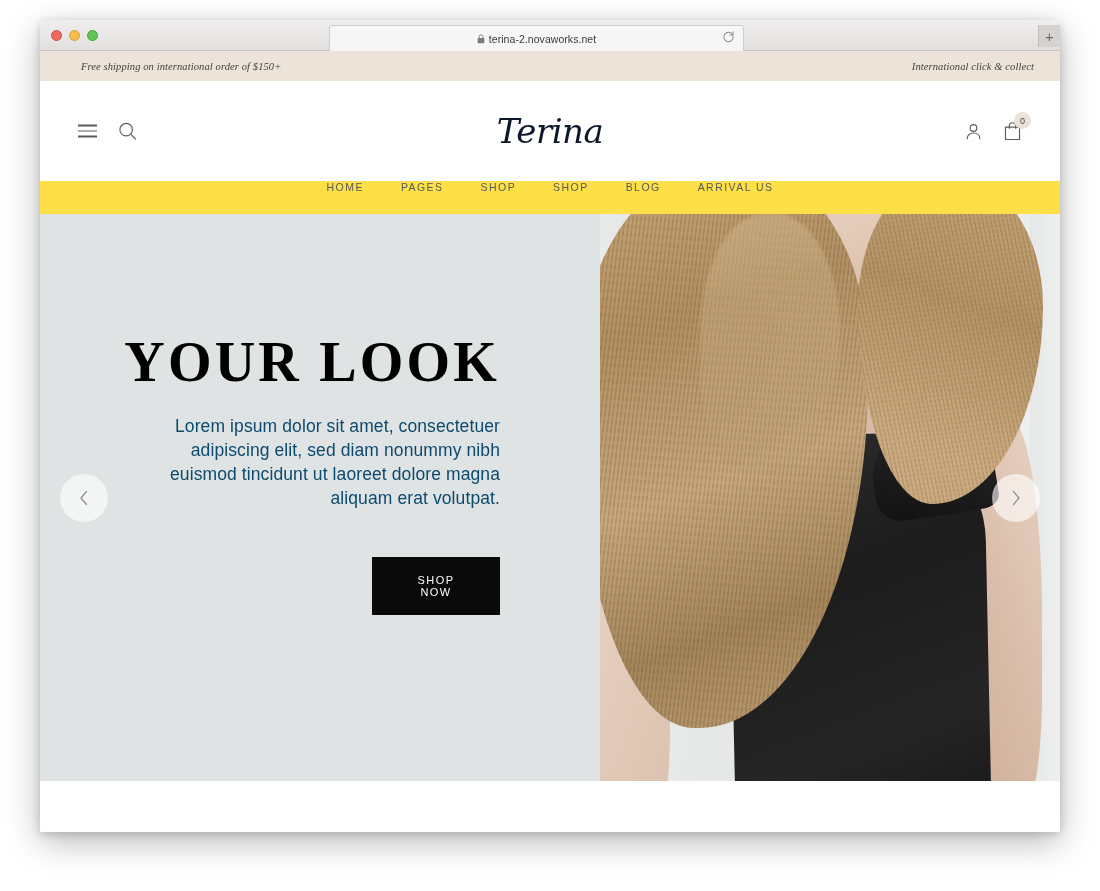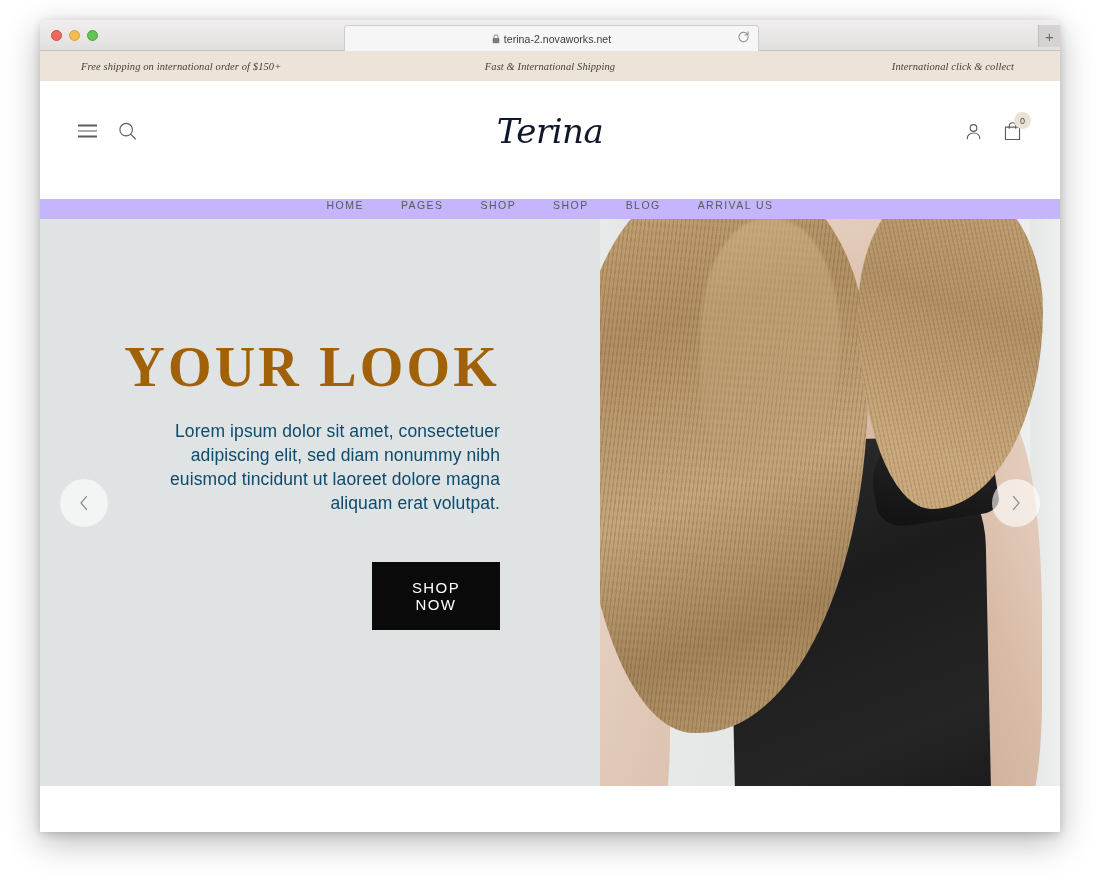--- a/index.html
+++ b/index.html
@@ -45,21 +45,21 @@
     width: 11px; height: 11px;
     border-radius: 50%;
     display: block;
   }
   .tl-red    { background: #ec6a5f; border: 0.5px solid #d04e45; }
   .tl-yellow { background: #f4bd4f; border: 0.5px solid #d6a13a; }
   .tl-green  { background: #61c554; border: 0.5px solid #4da343; }
 
   .url-bar {
     position: absolute;
-    left: 304px;
+    left: 289px;
     top: 5px;
     width: 415px;
     height: 28px;
     background: #f7f6f6;
     border: 1px solid #cfcccb;
     border-radius: 3px;
     display: flex;
     align-items: center;
     justify-content: center;
   }
@@ -114,21 +114,21 @@
     font-family: "Liberation Serif", serif;
     font-style: italic;
     font-size: 10.5px;
     color: #45403c;
     letter-spacing: 0.1px;
     white-space: nowrap;
     text-align: right;
   }
   .announce-left   { flex: 0 0 auto; margin-left: 15px; }
   .announce-center { position: absolute; left: 0; right: 0; text-align: center; }
-  .announce-right  { margin-left: auto; margin-right: 20px; position: relative; z-index: 2; }
+  .announce-right  { margin-left: auto; margin-right: 0; position: relative; z-index: 2; }
 
   
   .site-header {
     background: #ffffff;
     height: 100px;
     position: relative;
     display: flex;
     align-items: center;
   }
   .header-left {
@@ -193,28 +193,27 @@
     color: #4a4540;
     font-size: 9px;
     display: flex;
     align-items: center;
     justify-content: center;
     font-family: "Liberation Sans", sans-serif;
   }
 
   
   .main-nav {
-    background: #c4b5fd;
+    background: #fde047;
     display: flex;
     justify-content: center;
     align-items: center;
     gap: 37px;
-    padding-bottom: 8px;
+    padding-bottom: 21px;
     padding-top: 0;
-    margin-top: 18px;
   }
   .nav-link {
     font-size: 10.5px;
     letter-spacing: 1.45px;
     color: #58595b;
     text-decoration: none;
     font-family: "Liberation Sans", sans-serif;
     white-space: nowrap;
     cursor: pointer;
   }
@@ -357,40 +356,40 @@
     left: 0;
     top: 120px;
     width: 460px;
     text-align: right;
     padding-right: 0;
   }
   .hero-title {
     font-family: "Liberation Serif", serif;
     font-size: 56px;
     line-height: 1;
-    color: #a16207;
+    color: #000000;
     letter-spacing: 3.2px;
     margin-bottom: 24px;
     white-space: nowrap;
   }
   .hero-text {
     font-family: Liberation Sans, sans-serif;
     font-size: 17.5px;
     line-height: 1.38;
     color: #0c4a6e;
     letter-spacing: 0.1px;
     max-width: 360px;
     margin-left: auto;
   }
   .hero-cta {
     display: inline-block;
     margin-top: 46px;
     background: #0a0a0a;
     color: #ffffff;
-    font-size: 15px;
+    font-size: 11px;
     letter-spacing: 1.4px;
     padding: 17px 30px;
     border: none;
     cursor: pointer;
     font-family: "Liberation Sans", sans-serif;
   }
   .hero-cta-wrap { text-align: left; padding-left: 332px; }
 
   .slider-arrow {
     position: absolute;
@@ -467,21 +466,20 @@
       </span>
     </div>
 
     <div class="new-tab-btn">+</div>
   </div>
 
   <div class="viewport">
 
     <div class="announce-bar">
       <div class="announce-item announce-left">Free shipping on international order of $150+</div>
-      <div class="announce-item announce-center">Fast &amp; International Shipping</div>
       <div class="announce-item announce-right">International click &amp; collect</div>
     </div>
 
     <div class="site-header">
       <div class="header-left">
         <span class="icon-btn">
           <span class="hamburger">
             <span></span>
               <span></span>
               <span></span>

